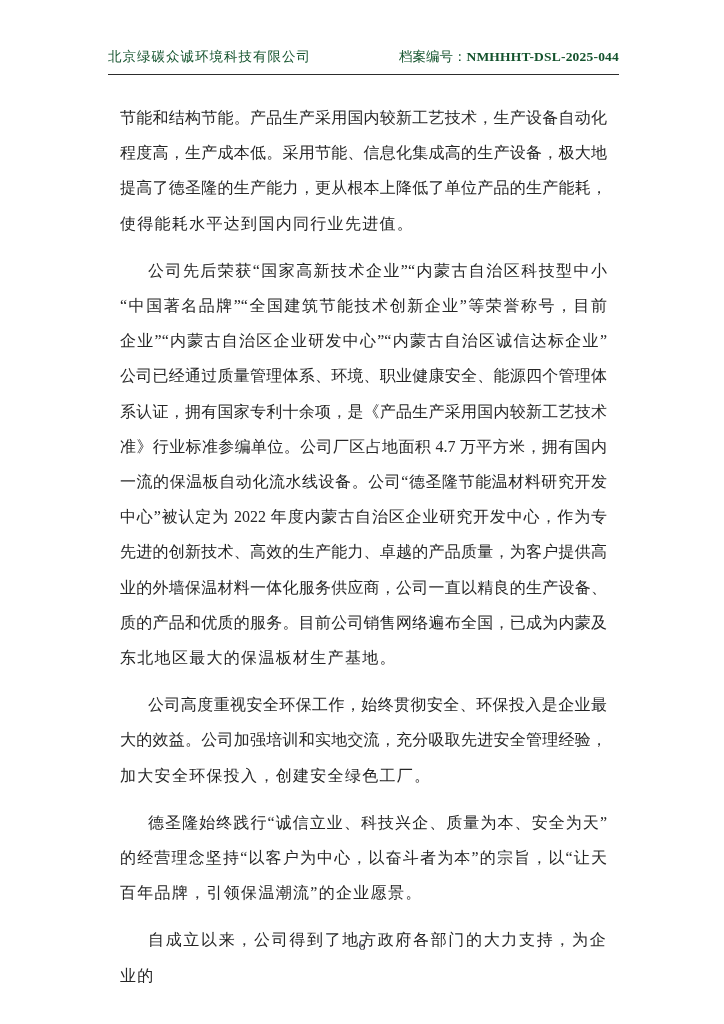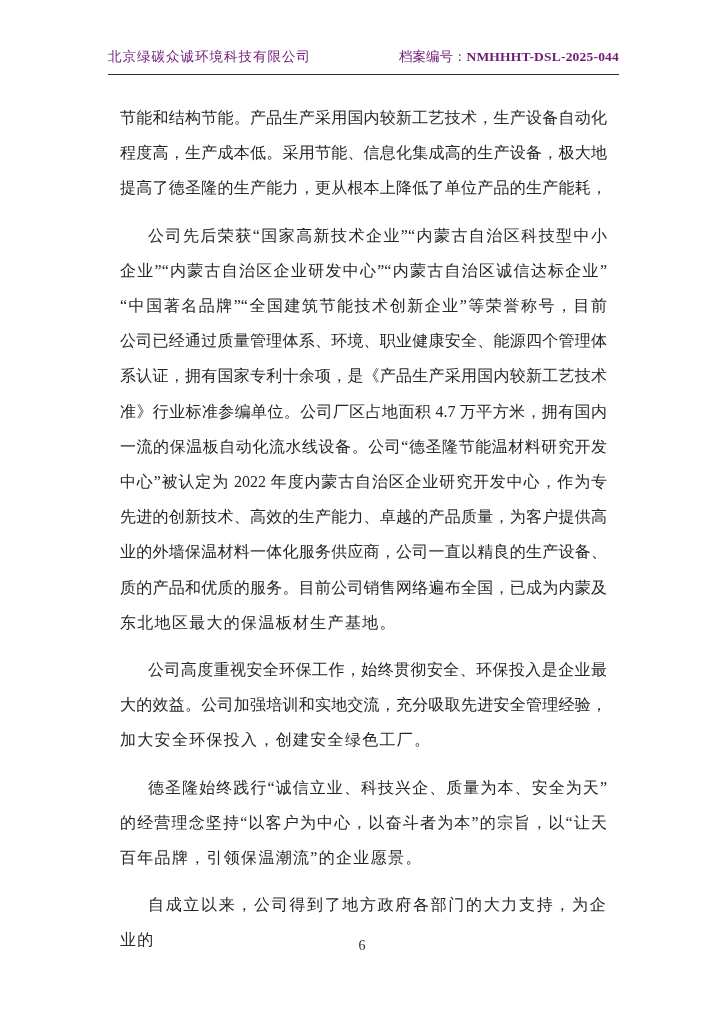--- a/index.html
+++ b/index.html
@@ -19,21 +19,21 @@
   
   .header {
     position: absolute;
     left: 108px;
     top: 48px;
     width: 511px;
     display: flex;
     justify-content: space-between;
     align-items: baseline;
     font-size: 13.5px;
-    color: #701a75;
+    color: #14532d;
   }
   .company {
     letter-spacing: 1px;
   }
   .archive .num {
     font-weight: 700;
     letter-spacing: 0.2px;
     text-align: right;
   }
   .header-rule {
@@ -90,25 +90,26 @@
     </span>
   </div>
 
   <div class="header-rule"></div>
 
   <div class="body">
       <div class="para">
         <div class="line">节能和结构节能。产品生产采用国内较新工艺技术，生产设备自动化</div>
         <div class="line">程度高，生产成本低。采用节能、信息化集成高的生产设备，极大地</div>
         <div class="line">提高了德圣隆的生产能力，更从根本上降低了单位产品的生产能耗，</div>
+        <div class="line last">使得能耗水平达到国内同行业先进值。</div>
       </div>
       <div class="para">
         <div class="line indent">公司先后荣获“国家高新技术企业”“内蒙古自治区科技型中小</div>
+        <div class="line">“中国著名品牌”“全国建筑节能技术创新企业”等荣誉称号，目前</div>
         <div class="line">企业”“内蒙古自治区企业研发中心”“内蒙古自治区诚信达标企业”</div>
-        <div class="line">“中国著名品牌”“全国建筑节能技术创新企业”等荣誉称号，目前</div>
         <div class="line">公司已经通过质量管理体系、环境、职业健康安全、能源四个管理体</div>
         <div class="line">系认证，拥有国家专利十余项，是《产品生产采用国内较新工艺技术</div>
         <div class="line">准》行业标准参编单位。公司厂区占地面积 4.7 万平方米，拥有国内</div>
         <div class="line">一流的保温板自动化流水线设备。公司“德圣隆节能温材料研究开发</div>
         <div class="line">中心”被认定为 2022 年度内蒙古自治区企业研究开发中心，作为专</div>
         <div class="line">先进的创新技术、高效的生产能力、卓越的产品质量，为客户提供高</div>
         <div class="line">业的外墙保温材料一体化服务供应商，公司一直以精良的生产设备、</div>
         <div class="line">质的产品和优质的服务。目前公司销售网络遍布全国，已成为内蒙及</div>
         <div class="line last">东北地区最大的保温板材生产基地。</div>
       </div>

